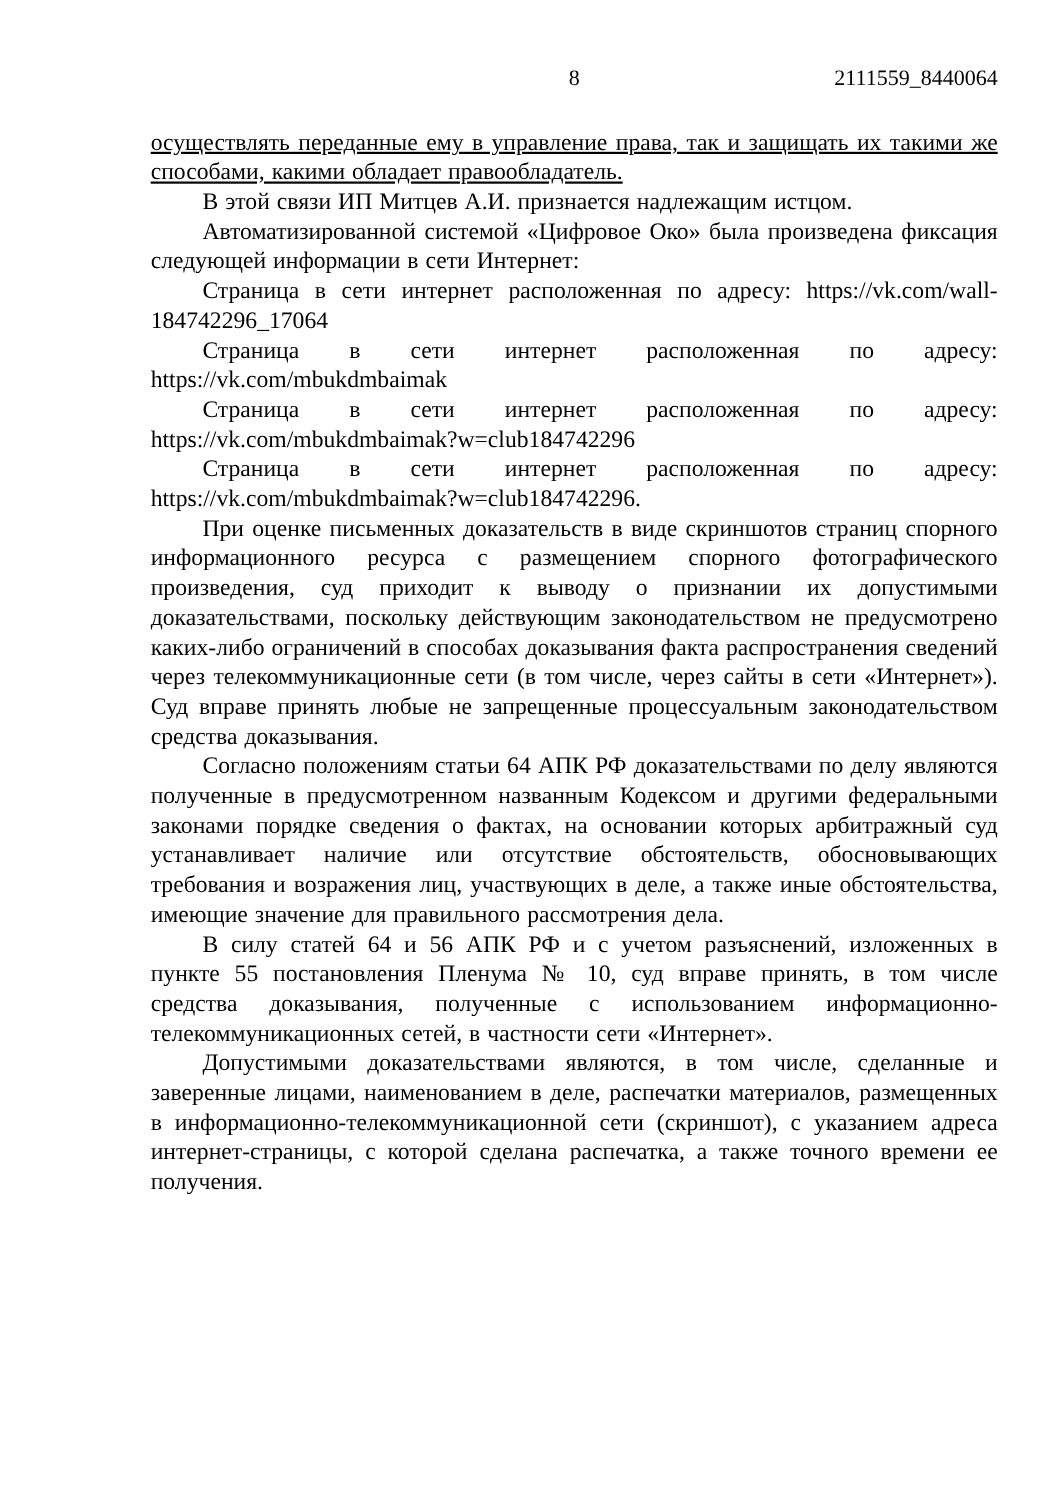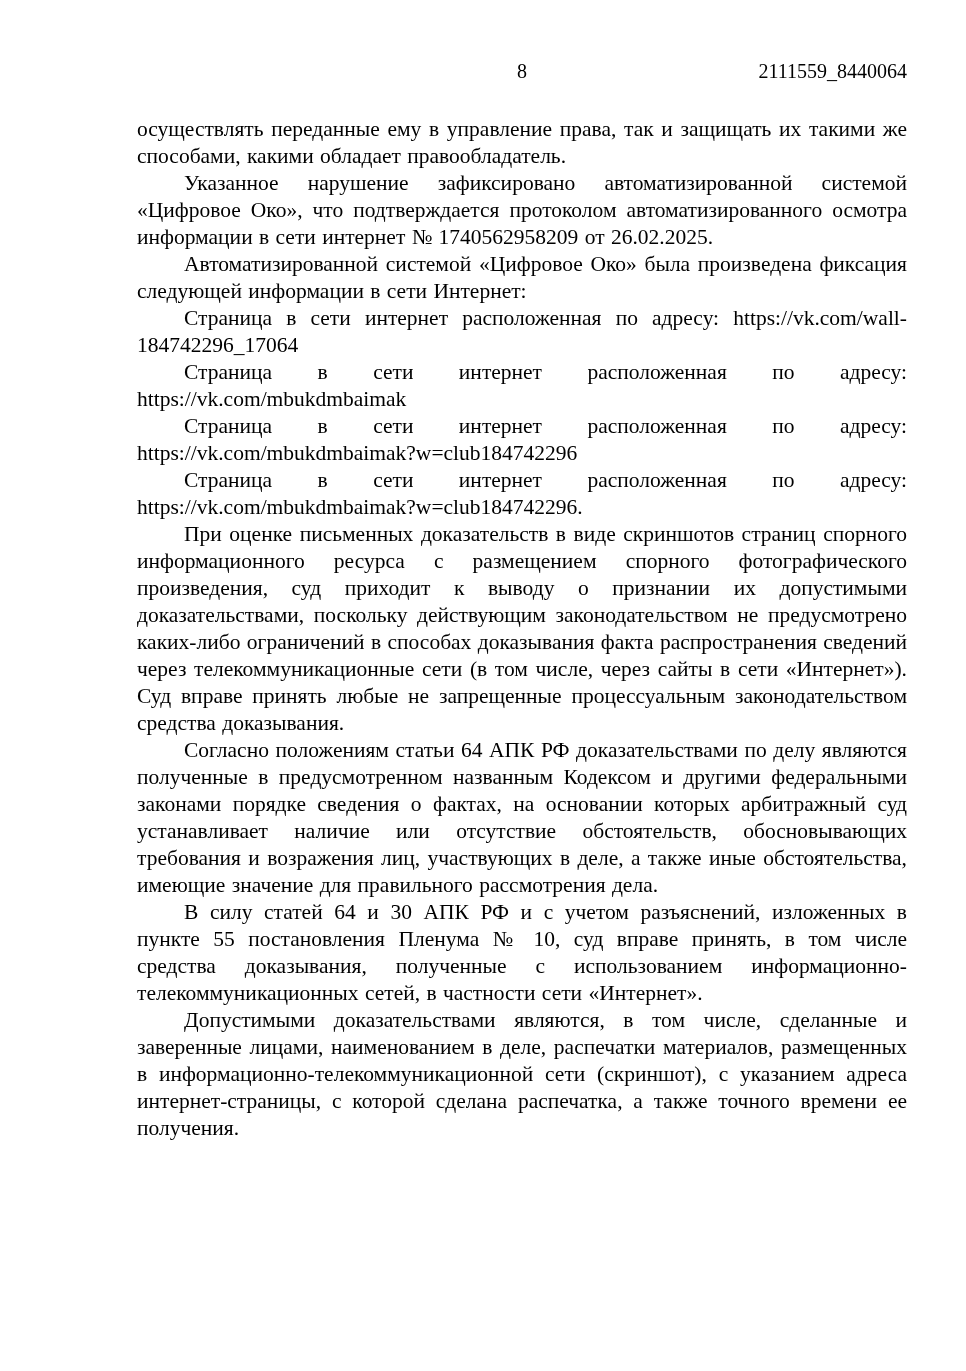--- a/index.html
+++ b/index.html
@@ -43,39 +43,40 @@
     margin: 0;
     padding: 0;
     font-size: 21.5px;
     line-height: 27px;
     text-align: justify;
     text-indent: 47px;
     word-spacing: 1px;
   }
   .body-text p.continuation {
     text-indent: 0;
+    text-decoration: underline;
   }
 </style>
 </head>
 <body>
 
 <div class="page">
 
   <div class="page-header">
     <div class="page-num">8</div>
     <div class="doc-id">2111559_8440064</div>
   </div>
 
   <div class="body-text">
     <p class="continuation">осуществлять переданные ему в управление права, так и защищать их такими же способами, какими обладает правообладатель.</p>
-    <p>Указанное нарушение зафиксировано автоматизированной системой «Цифровое Око», что подтверждается протоколом автоматизированного осмотра информации в сети интернет № 1740562958209 от 26.02.2025.</p>
+    <p>В этой связи ИП Митцев А.И. признается надлежащим истцом.</p>
     <p>Автоматизированной системой «Цифровое Око» была произведена фиксация следующей информации в сети Интернет:</p>
     <p>Страница в сети интернет расположенная по адресу: https://vk.com/wall-184742296_17064</p>
     <p>Страница в сети интернет расположенная по адресу: https://vk.com/mbukdmbaimak</p>
     <p>Страница в сети интернет расположенная по адресу: https://vk.com/mbukdmbaimak?w=club184742296</p>
     <p>Страница в сети интернет расположенная по адресу: https://vk.com/mbukdmbaimak?w=club184742296.</p>
     <p>При оценке письменных доказательств в виде скриншотов страниц спорного информационного ресурса с размещением спорного фотографического произведения, суд приходит к выводу о признании их допустимыми доказательствами, поскольку действующим законодательством не предусмотрено каких-либо ограничений в способах доказывания факта распространения сведений через телекоммуникационные сети (в том числе, через сайты в сети «Интернет»). Суд вправе принять любые не запрещенные процессуальным законодательством средства доказывания.</p>
     <p>Согласно положениям статьи 64 АПК РФ доказательствами по делу являются полученные в предусмотренном названным Кодексом и другими федеральными законами порядке сведения о фактах, на основании которых арбитражный суд устанавливает наличие или отсутствие обстоятельств, обосновывающих требования и возражения лиц, участвующих в деле, а также иные обстоятельства, имеющие значение для правильного рассмотрения дела.</p>
-    <p>В силу статей 64 и 30 АПК РФ и с учетом разъяснений, изложенных в пункте 55 постановления Пленума № 10, суд вправе принять, в том числе средства доказывания, полученные с использованием информационно-телекоммуникационных сетей, в частности сети «Интернет».</p>
+    <p>В силу статей 64 и 56 АПК РФ и с учетом разъяснений, изложенных в пункте 55 постановления Пленума № 10, суд вправе принять, в том числе средства доказывания, полученные с использованием информационно-телекоммуникационных сетей, в частности сети «Интернет».</p>
     <p>Допустимыми доказательствами являются, в том числе, сделанные и заверенные лицами, наименованием в деле, распечатки материалов, размещенных в информационно-телекоммуникационной сети (скриншот), с указанием адреса интернет-страницы, с которой сделана распечатка, а также точного времени ее получения.</p>
   </div>
 
 </div>
 
 </body></html>

